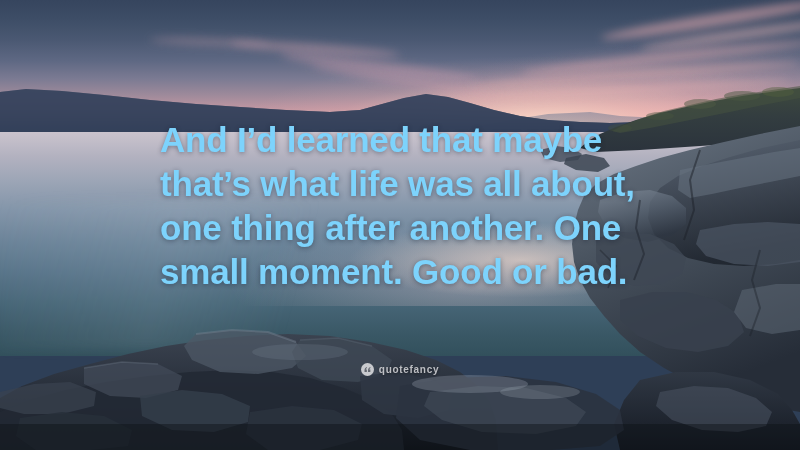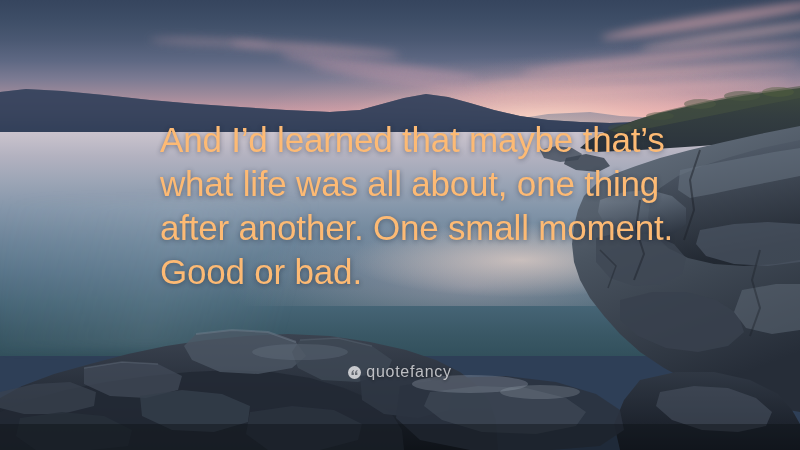--- a/index.html
+++ b/index.html
@@ -120,23 +120,23 @@
     left: 0; top: 0;
     width: 800px; height: 450px;
   }
 
   
   .quote {
     position: absolute;
     left: 160px;
     top: 118px;
     width: 520px;
-    color: #fdba74;
+    color: #7dd3fc;
     font-size: 35px;
-    font-weight: 400;
+    font-weight: 700;
     line-height: 44px;
     letter-spacing: -0.2px;
     text-shadow: 0 1px 5px rgba(20,28,46,0.45);
     white-space: pre-line;
   }
 
   
   .author-wrap {
     position: absolute;
     left: 0;
@@ -171,23 +171,23 @@
     width: 13px; height: 13px;
     border-radius: 50%;
     background: #e8e8ea;
     display: flex;
     align-items: center;
     justify-content: center;
   }
   .wm-badge svg { display: block; }
   .wm-text {
     color: #dcdcdf;
-    font-size: 16px;
+    font-size: 10px;
     letter-spacing: 0.7px;
-    font-weight: 400;
+    font-weight: 700;
     text-shadow: 0 1px 3px rgba(0,0,0,0.5);
   }
 </style>
 </head>
 <body>
 
 <div id="stage">
 
   <div class="sky"></div>
   <div class="sky-warm"></div>

